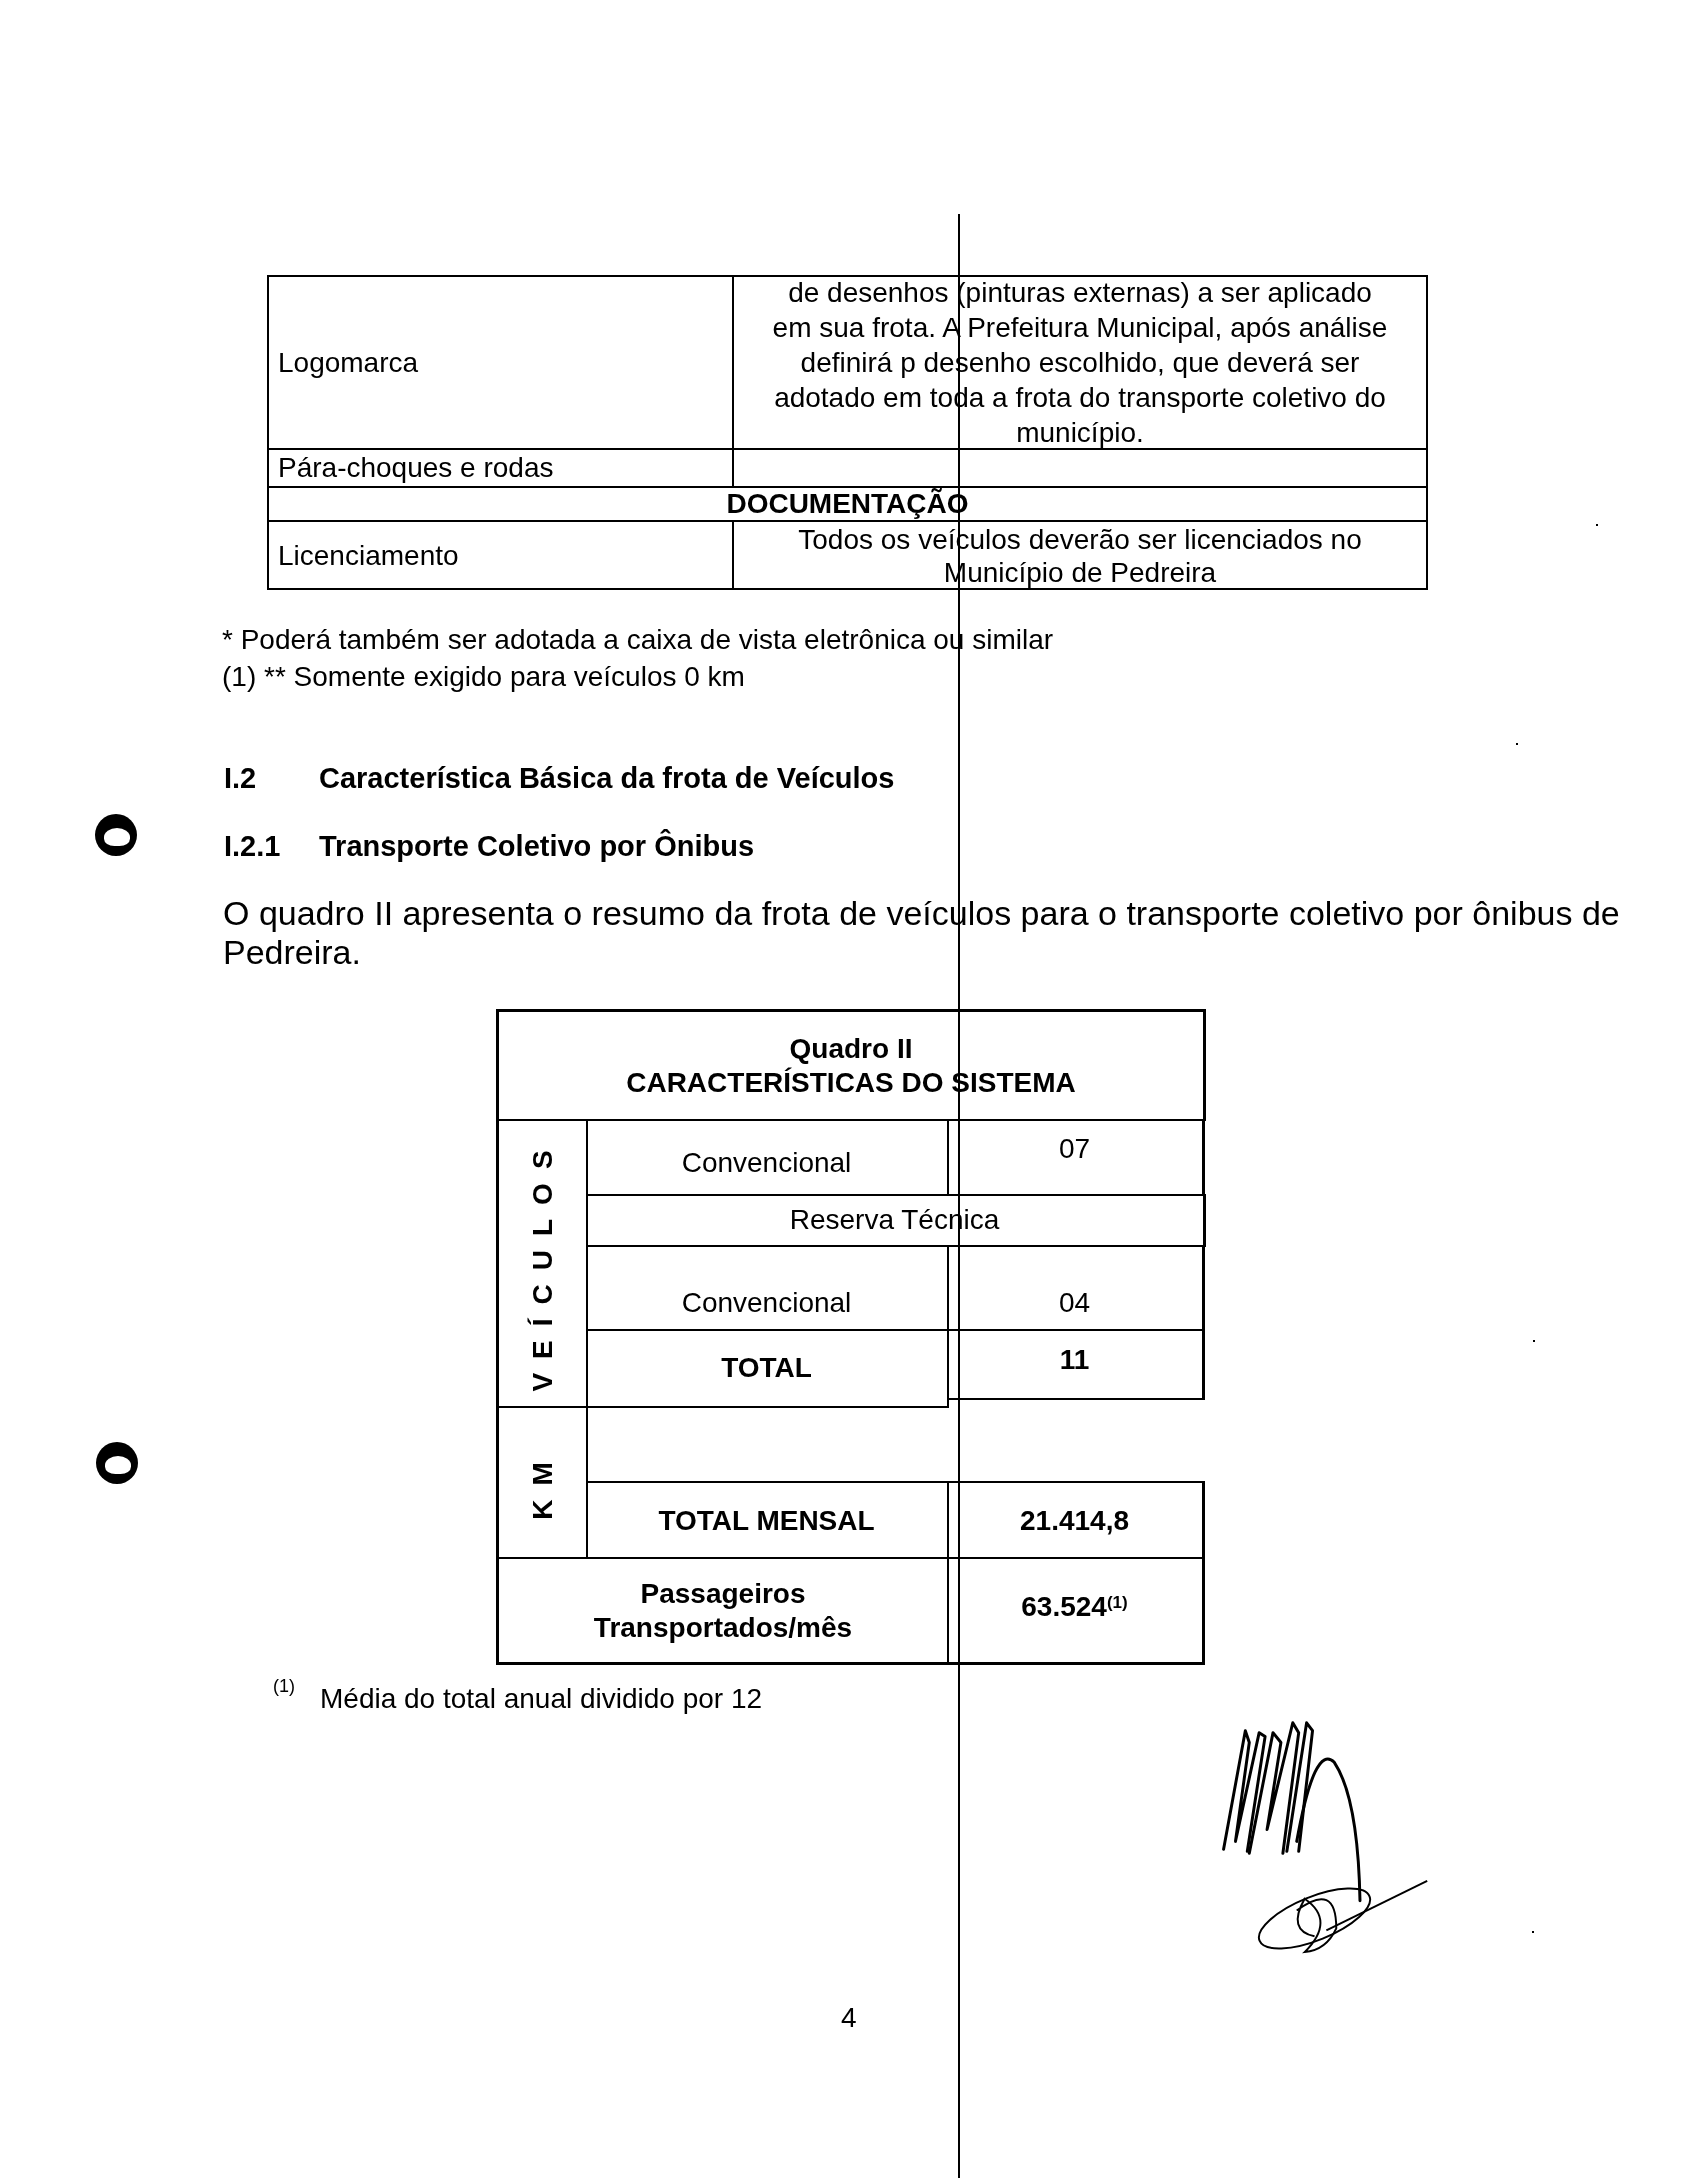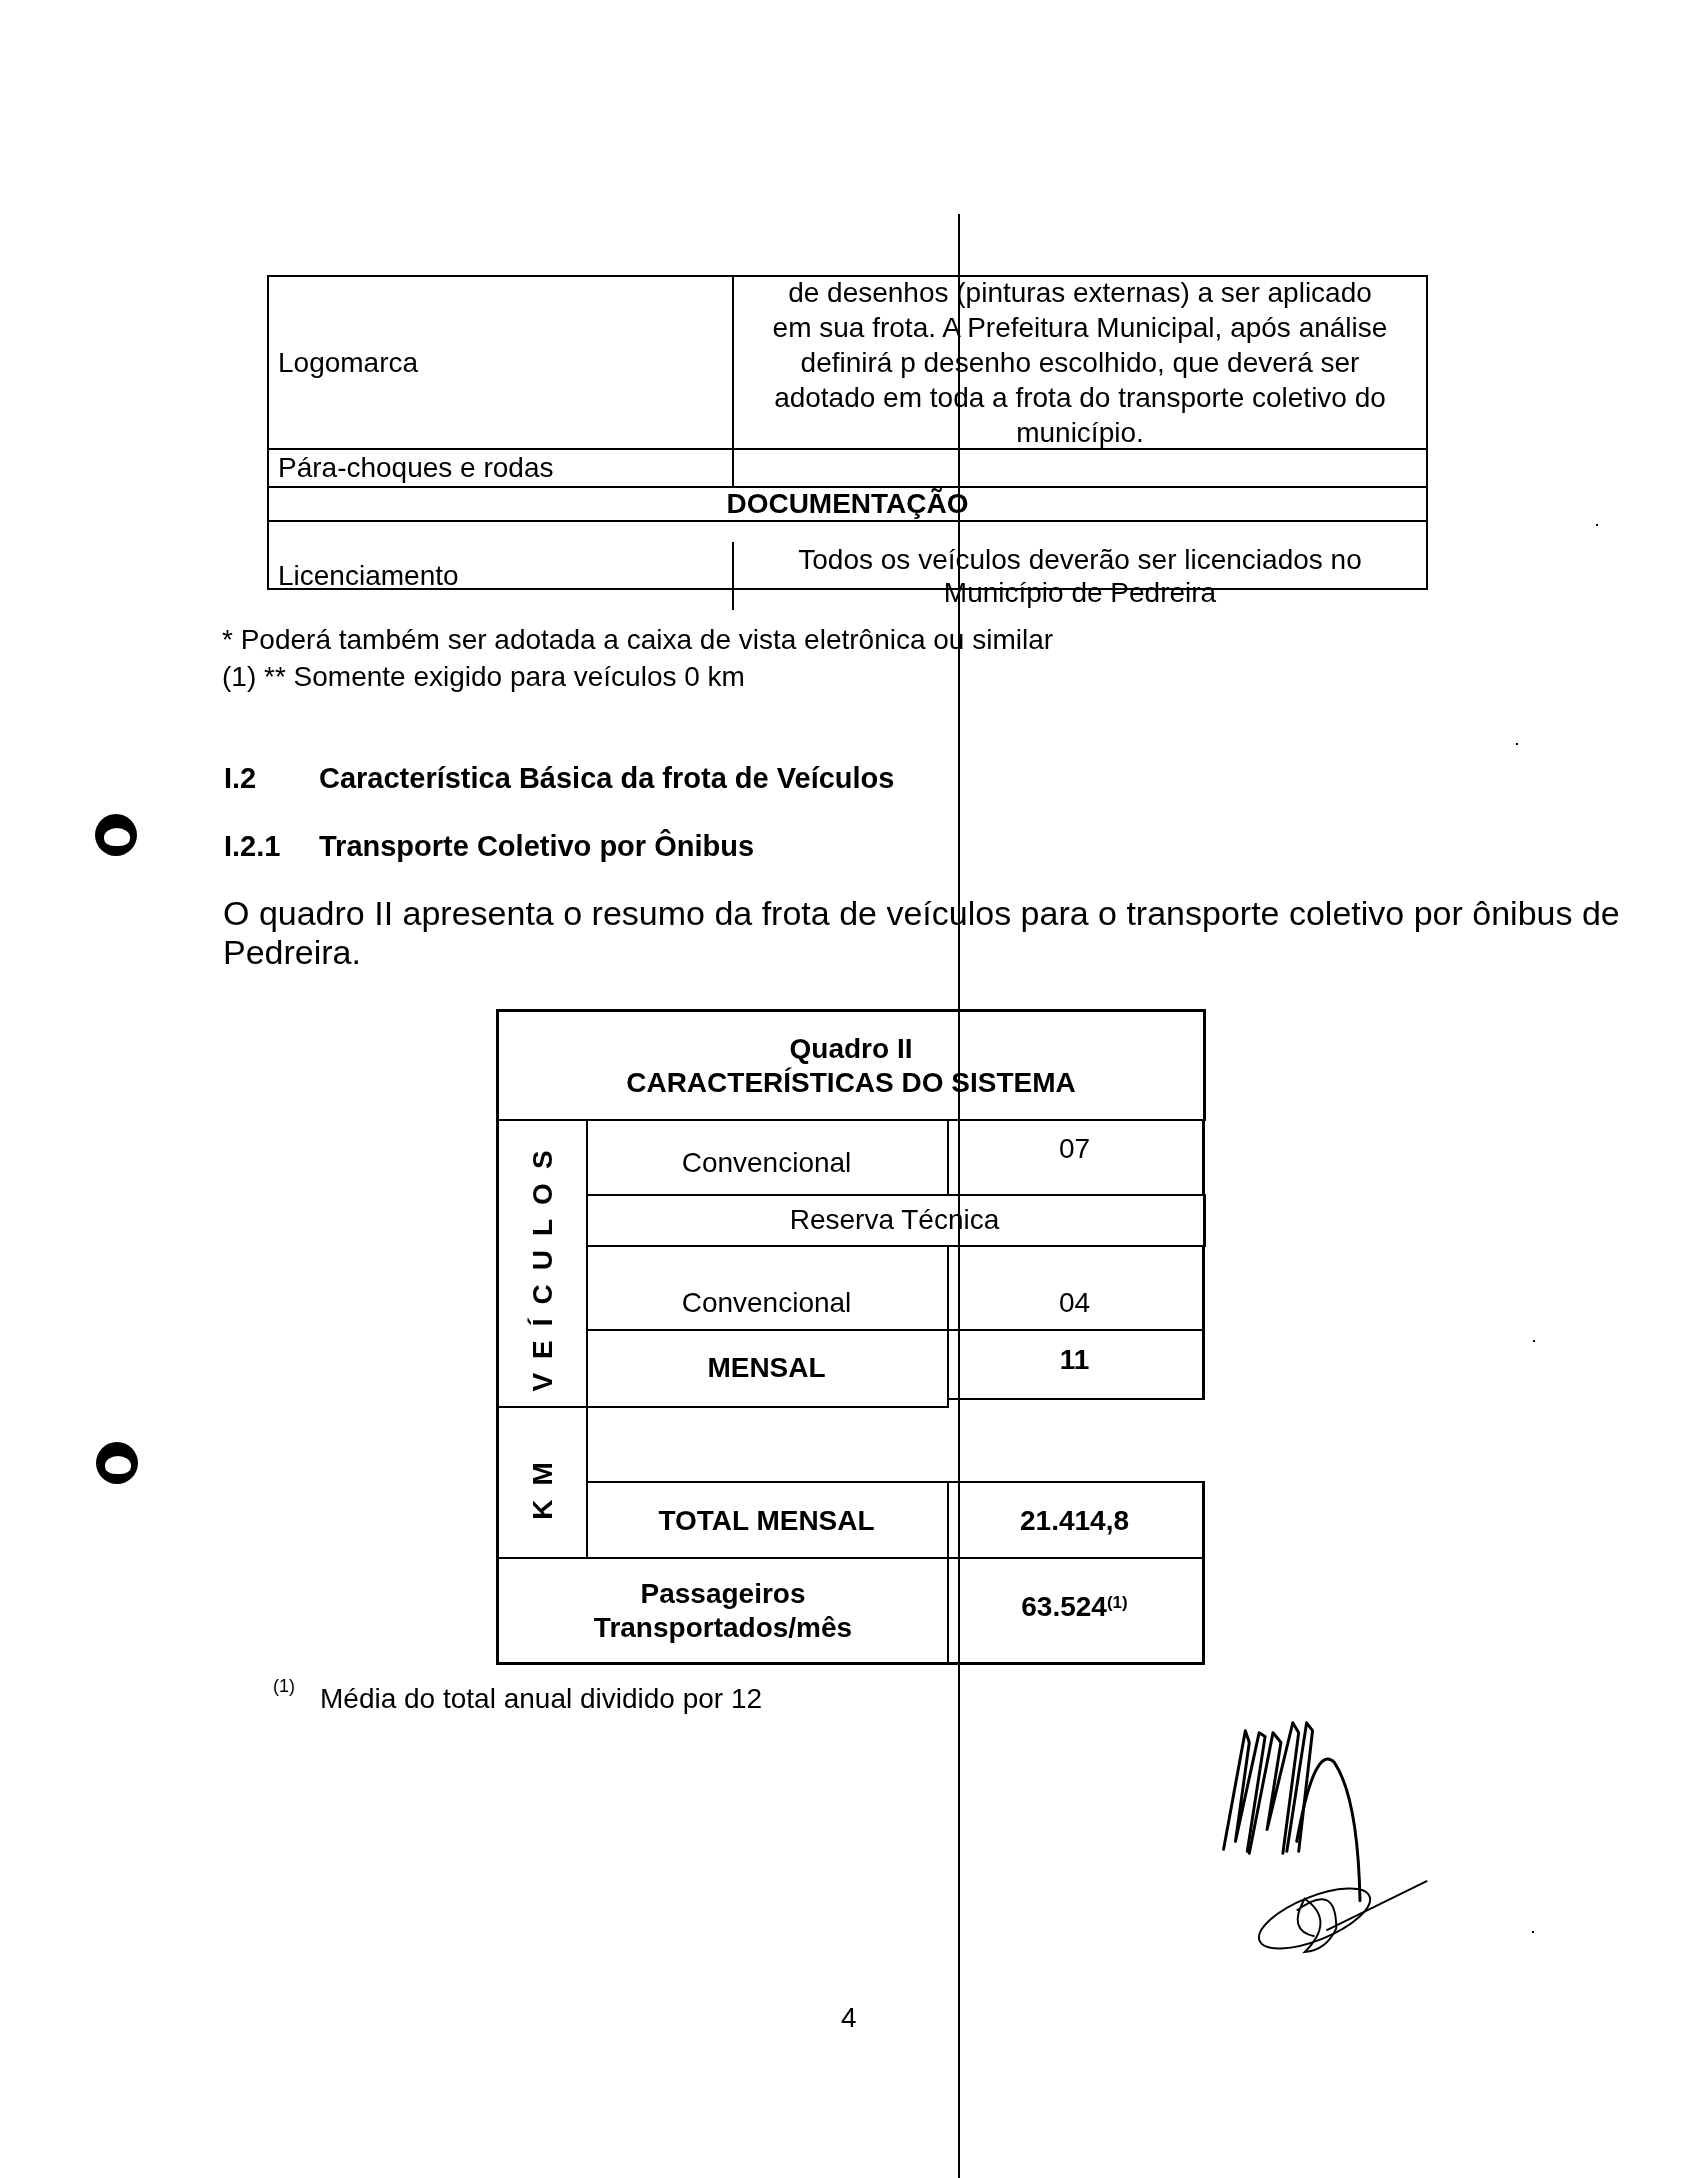--- a/index.html
+++ b/index.html
@@ -71,21 +71,21 @@
       </div>
     </div>
   </div>
   <div class="row" style="top:173px;height:38px;">
     <div class="lc" style="align-items:flex-end;padding-bottom:2px;">Pára-choques e rodas</div>
     <div class="rc"></div>
   </div>
   <div class="row" style="top:211px;height:34px;">
     <div class="full">DOCUMENTAÇÃO</div>
   </div>
-  <div class="row last" style="top:245px;height:68px;margin-top:20px;">
+  <div class="row last" style="top:245px;height:68px;">
     <div class="lc">Licenciamento</div>
     <div class="rc" style="line-height:33px;">
       <div>
         <span class="ln">Todos os veículos deverão ser licenciados no</span>
         <span class="ln">Município de Pedreira</span>
       </div>
     </div>
   </div>
 </div>
 
@@ -111,21 +111,21 @@
   </div>
 
   <div class="box cell" style="left:90px;top:110px;width:363px;height:77px;border-bottom:2px solid #000;border-right:2px solid #000;padding-top:12px;">Convencional</div>
   <div class="box cell" style="left:451px;top:110px;width:258px;height:77px;border-right:3px solid #000;border-bottom:2px solid #000;align-items:flex-start;padding-top:14px;">07</div>
 
   <div class="box cell" style="left:90px;top:185px;width:620px;height:53px;border-right:3px solid #000;border-bottom:2px solid #000;">Reserva Técnica</div>
 
   <div class="box cell" style="left:90px;top:237px;width:363px;height:85px;border-right:2px solid #000;border-bottom:2px solid #000;padding-top:30px;">Convencional</div>
   <div class="box cell" style="left:451px;top:237px;width:258px;height:85px;border-right:3px solid #000;border-bottom:2px solid #000;padding-top:30px;">04</div>
 
-  <div class="box cell b" style="left:90px;top:320px;width:363px;height:79px;border-right:2px solid #000;border-bottom:2px solid #000;">MENSAL</div>
+  <div class="box cell b" style="left:90px;top:320px;width:363px;height:79px;border-right:2px solid #000;border-bottom:2px solid #000;">TOTAL</div>
   <div class="box cell b" style="left:451px;top:312px;width:258px;height:79px;border-right:3px solid #000;border-bottom:2px solid #000;">11</div>
 
   <div class="box kmlab">
     <span class="vtext">KM</span>
   </div>
   <div class="box" style="left:90px;top:397px;width:363px;height:77px;"></div>
   <div class="box cell b" style="left:90px;top:472px;width:363px;height:78px;border-top:2px solid #000;border-right:2px solid #000;">TOTAL MENSAL</div>
   <div class="box cell b" style="left:451px;top:472px;width:258px;height:78px;border-top:2px solid #000;border-right:3px solid #000;">21.414,8</div>
 
   <div class="box cell b" style="left:0;top:548px;width:453px;height:108px;border:3px solid #000;border-top:2px solid #000;border-right:2px solid #000;flex-direction:column;line-height:34px;">

